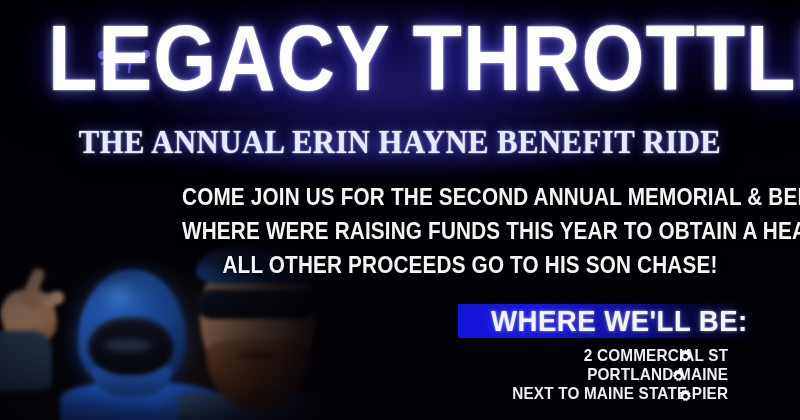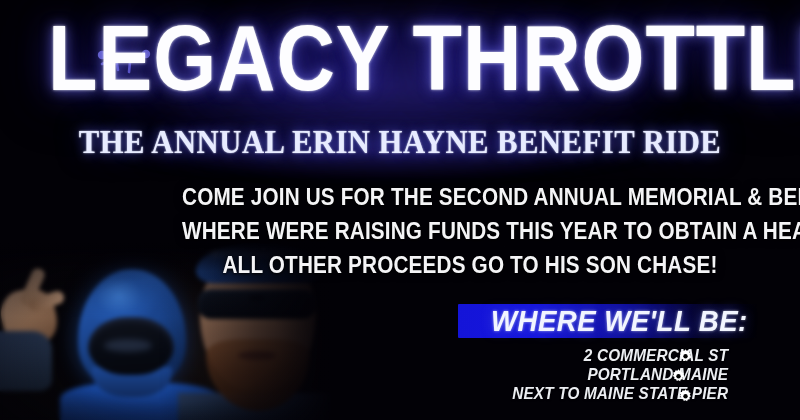--- a/index.html
+++ b/index.html
@@ -191,21 +191,21 @@
     letter-spacing:.2px;
     color:#f4f4f6;
     text-shadow:0 1px 3px rgba(0,0,0,.95), 0 0 9px rgba(0,0,0,.8);
     transform:scaleX(.90);
     z-index:5;
   }
   #body-copy .ln{display:block;white-space:nowrap;}
 
   
   #where-block{
-    position:absolute;left:440px;top:298px;width:350px;height:118px;z-index:6;font-style:italic;
+    position:absolute;left:440px;top:298px;width:350px;height:118px;z-index:6;
   }
   #where-bar{
     position:absolute;left:18px;top:6px;width:300px;height:34px;
     background:linear-gradient(90deg,#1414d8 0%, #1616dd 26%, rgba(20,20,210,.72) 56%, rgba(14,14,150,.20) 82%, rgba(0,0,0,0) 100%);
     filter:blur(.4px);
     border-radius:1px;
   }
   #where-title{
     position:absolute;left:18px;top:4px;width:310px;height:38px;
     text-align:right;padding-right:22px;box-sizing:border-box;

